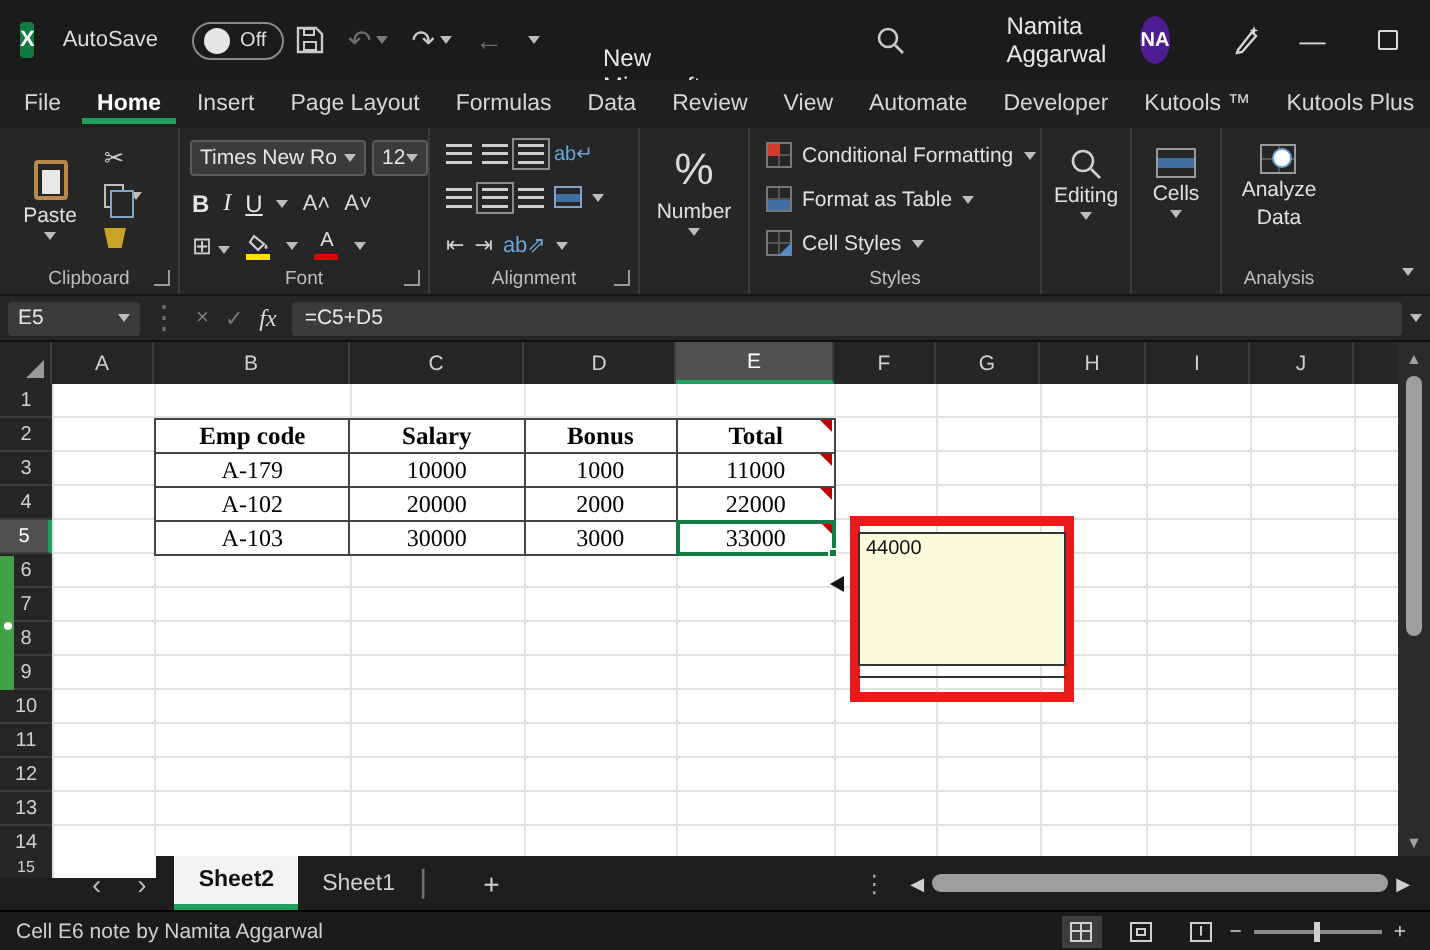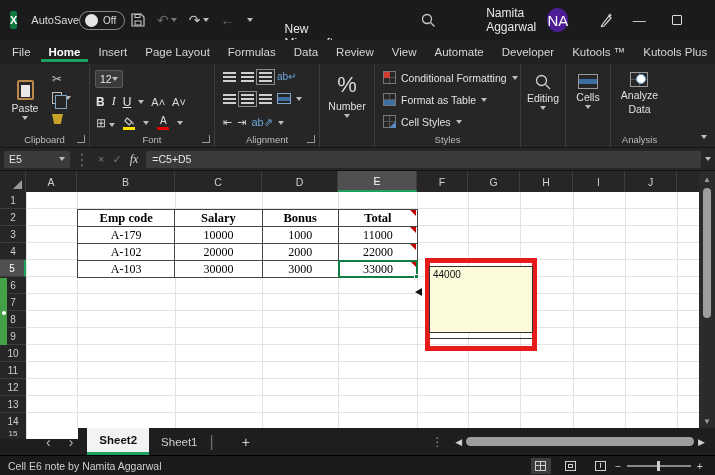--- a/index.html
+++ b/index.html
@@ -3,32 +3,32 @@
 <meta charset="utf-8">
 <style>
   * { margin:0; padding:0; box-sizing:border-box; }
   html,body { background:#000; }
   body { font-family:"Liberation Sans", sans-serif; }
   #app { position:relative; width:715px; height:475px; background:#262626; overflow:hidden; color:#e4e4e4; }
 
   
   .titlebar { position:absolute; left:0; top:0; width:715px; height:40px; background:#1b1b1b; display:flex; align-items:center; }
   .xl-logo { width:19px; height:18px; background:#0f7b41; border-radius:2px; color:#fff; font-size:11px; font-weight:bold; display:flex; align-items:center; justify-content:center; margin-left:10px; }
-  .autosave { display:flex; align-items:center; gap:0; margin-left:14px; font-size:11px; color:#dcdcdc; }
+  .autosave { display:flex; align-items:center; gap:17px; margin-left:14px; font-size:11px; color:#dcdcdc; }
   .toggle { width:46px; height:19px; border:1px solid #8a8a8a; border-radius:10px; display:flex; align-items:center; padding:0 5px; gap:5px; }
   .knob { width:13px; height:13px; background:#e6e6e6; border-radius:50%; }
   .toggle .lbl { font-size:10px; color:#dcdcdc; }
   .tb-btn { color:#c9c9c9; font-size:14px; padding:0 6px; display:flex; align-items:center; gap:2px; }
   .tb-btn.dim { color:#6d6d6d; }
   .cv { display:inline-block; width:0; height:0; border-left:3px solid transparent; border-right:3px solid transparent; border-top:4px solid #bdbdbd; }
   .cv.dim { border-top-color:#7a7a7a; }
   .doc-title { font-size:12px; color:#e8e8e8; margin-left:26px; display:flex; align-items:center; gap:6px;margin-top:45px; }
   .search-btn { margin-left:70px; }
   .user { display:flex; align-items:center; gap:8px; margin-left:44px; font-size:12px; color:#e8e8e8; }
-  .avatar { width:24px; height:24px; border-radius:50%; background:#4c1d95; color:#fff; font-size:15px; font-weight:normal; display:flex; align-items:center; justify-content:center; }
+  .avatar { width:24px; height:24px; border-radius:50%; background:#4c1d95; color:#fff; font-size:10px; font-weight:bold; display:flex; align-items:center; justify-content:center; }
   .win-ctrl { display:flex; align-items:center; margin-left:auto; }
   .win-ctrl > div { width:38px; height:40px; display:flex; align-items:center; justify-content:center; color:#dcdcdc; font-size:13px; }
   .max-box { width:10px; height:10px; border:1px solid #dcdcdc; border-radius:1px; }
 
   
   .ribbontabs { position:absolute; left:0; top:40px; width:715px; height:24px; background:#202020; display:flex; align-items:center; font-size:11.5px; color:#d6d6d6; }
   .rtab { padding:3px 8px; margin:0 1px; white-space:nowrap; }
   .rtab.active { color:#fff; font-weight:bold; border-bottom:3px solid #1ea15f; padding-bottom:1px; }
   .rtab:first-child { margin-left:4px; }
 
@@ -246,20 +246,24 @@
           <span class="brush-icon"></span>
         </div>
       <div class="rgroup-label">
           <span>Clipboard</span>
         </div>
       <div class="launcher"></div>
     </div>
 
     <div class="rgroup g-font">
       <div class="font-row1">
+        <div class="sel-box" style="width:88px;">
+          <span>Times New Ro</span>
+            <span class="cv"></span>
+        </div>
         <div class="sel-box" style="width:28px;">
           <span>12</span>
             <span class="cv"></span>
         </div>
       </div>
       <div class="font-row2">
         <span class="btn-b">B</span>
         <span class="btn-i">I</span>
         <span class="btn-u">U</span>
         <span class="cv"></span>

